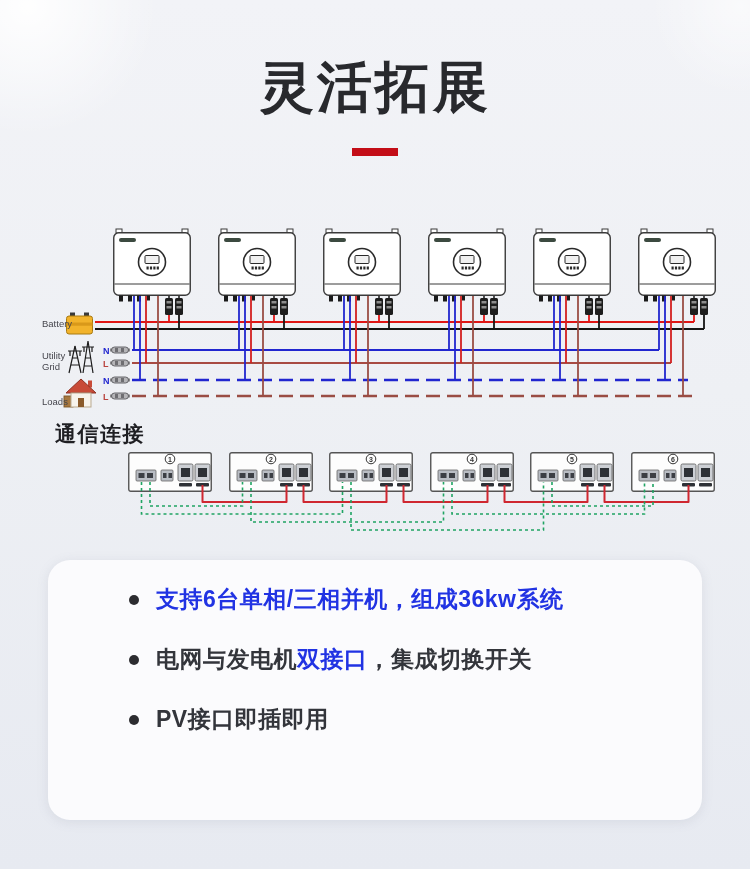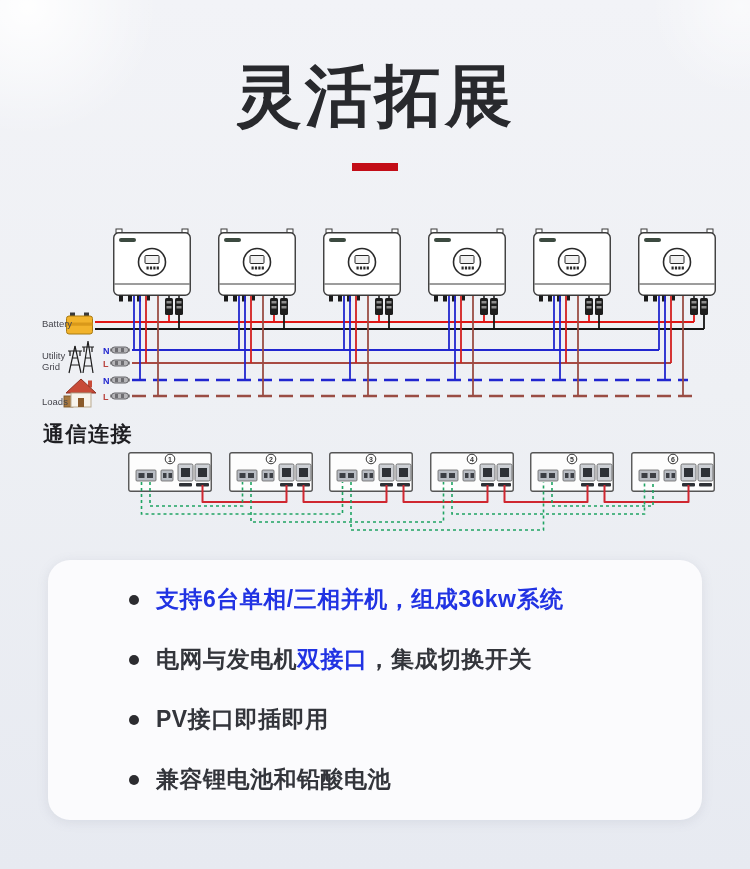--- a/index.html
+++ b/index.html
@@ -6,25 +6,25 @@
   body{
     width:750px;height:869px;position:relative;overflow:hidden;
     font-family:"Liberation Sans","DejaVu Sans",sans-serif;
     background:
       radial-gradient(circle at 28px 6px, rgba(255,255,255,.95) 0, rgba(255,255,255,0) 130px),
       radial-gradient(circle at 740px 6px, rgba(255,255,255,.6) 0, rgba(255,255,255,0) 90px),
       linear-gradient(180deg,#f2f3f7 0%,#eef0f4 45%,#e7eaf1 100%);
   }
   .title-wrap{position:absolute;top:52px;left:0;right:0;text-align:center;}
   .title-wrap h1{
-    margin:0;font-size:67px;line-height:1.3;font-weight:900;color:#28292d;letter-spacing:3px;
+    margin:0;font-size:55px;line-height:1.3;font-weight:900;color:#28292d;letter-spacing:3px;
   }
   .title-underline{width:46px;height:8px;background:#c30d17;margin:24px auto 0;}
   .comm-heading{
-    position:absolute;top:420px;left:43px;font-size:21px;font-weight:800;color:#1f1f23;letter-spacing:1.5px;
+    position:absolute;top:420px;left:55px;font-size:21px;font-weight:800;color:#1f1f23;letter-spacing:1.5px;
   }
   svg.diagram{position:absolute;top:210px;left:0;}
   svg text{font-family:"Liberation Sans","DejaVu Sans",sans-serif;}
   .side-label{font-size:9.5px;fill:#46464d;}
   .nl-label{font-size:9px;font-weight:bold;}
   .nl-n{fill:#2126cf;} .nl-l{fill:#b9443f;}
   .badge-num{font-size:7px;fill:#333;text-anchor:middle;font-weight:bold;}
   .features{
     position:absolute;top:560px;left:48px;width:654px;height:260px;
     background:#fbfbfd;border-radius:22px;
@@ -196,18 +196,14 @@
       <span class="blue">支持6台单相/三相并机，组成36kw系统</span>
     </li>
     <li>
       <span class="dot"></span>
       <span>电网与发电机</span><span class="blue">双接口</span><span>，集成切换开关</span>
     </li>
     <li>
       <span class="dot"></span>
       <span>PV接口即插即用</span>
     </li>
-    <li>
-      <span class="dot"></span>
-      <span>兼容锂电池和铅酸电池</span>
-    </li>
   </ul>
 </div>
 
 </body></html>

